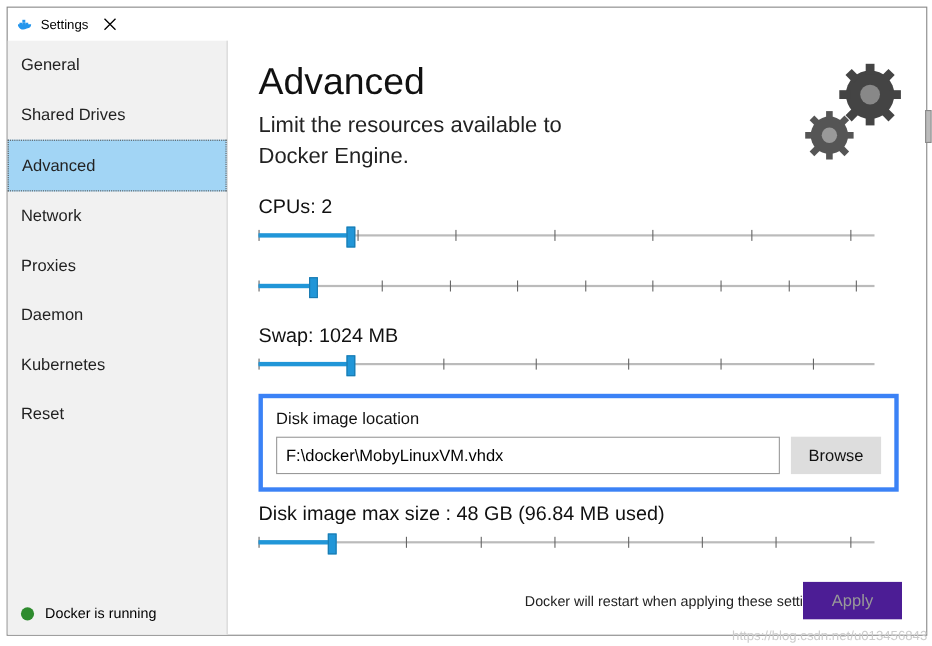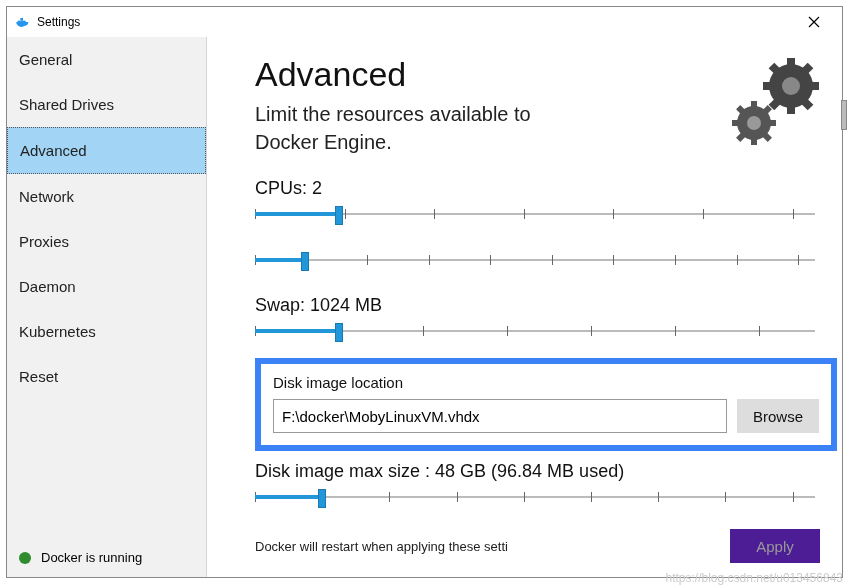--- a/index.html
+++ b/index.html
@@ -1,47 +1,47 @@
 <!DOCTYPE html>
 <html><head>
   <meta charset="utf-8">
   <style>
     * { box-sizing: border-box; margin: 0; padding: 0; font-family: "Segoe UI", Arial, sans-serif; }
     body { background: #fff; width: 847px; height: 587px; position: relative; }
     .window { width: 837px; height: 572px; border: 1px solid #888; position: relative; background: #fff; margin: 6px 0 0 6px; }
-    .titlebar { height: 30px; display: flex; align-items: center; padding: 0 8px; justify-content: space-between; }
+    .titlebar { height: 30px; display: flex; align-items: center; padding: 0 8px; }
     .titlebar-left { display: flex; align-items: center; gap: 6px; }
     .app-icon { width: 16px; height: 16px; }
     .title-text { font-size: 12px; color: #000; }
     .close-btn { width: 40px; height: 28px; display: flex; align-items: center; justify-content: center; cursor: default; }
     .close-btn svg { width: 12px; height: 12px; }
-    .body-area { display: flex; height: calc(100% - 30px); gap: 20px; }
+    .body-area { display: flex; height: calc(100% - 30px); }
     .sidebar { width: 200px; background: #f1f1f1; border-right: 1px solid #d5d5d5; position: relative; }
     .sidebar-item { padding: 14px 12px; font-size: 15px; color: #222; cursor: default; }
     .sidebar-item.active { background: #a2d5f5; border: 1px dotted #555; }
     .status-bar { position: absolute; bottom: 12px; left: 12px; display: flex; align-items: center; gap: 10px; font-size: 13px; }
     .status-dot { width: 12px; height: 12px; border-radius: 50%; background: #2e8b2e; }
     .content { flex: 1; padding: 18px 22px 14px 28px; position: relative; overflow: hidden; }
     .heading-row { display: flex; justify-content: space-between; align-items: flex-start; }
     .page-title { font-size: 34px; font-weight: 400; color: #111; margin-bottom: 6px; }
     .page-subtitle { font-size: 20px; color: #222; max-width: 340px; line-height: 1.4; }
     .gears { width: 110px; height: 100px; position: absolute; top: 14px; right: 16px; }
     .slider-block { margin-top: 22px; }
     .slider-label { font-size: 18px; color: #111; margin-bottom: 4px; }
     .slider-track-wrap { position: relative; height: 24px; width: 560px; }
     .slider-rail { position: absolute; top: 10px; left: 0; right: 0; height: 2px; background: #bbb; }
     .slider-fill { position: absolute; top: 9px; left: 0; height: 4px; background: #2196d8; }
     .slider-thumb { position: absolute; top: 3px; width: 8px; height: 19px; background: #2196d8; border: 1px solid #1a7ab0; }
     .slider-tick { position: absolute; top: 6px; width: 1px; height: 10px; background: #666; }
-    .disk-box { border: 6px solid #3b82f6; padding: 10px 12px 12px 12px; margin-top: 14px; width: 582px; }
+    .disk-box { border: 4px solid #3b82f6; padding: 10px 12px 12px 12px; margin-top: 14px; width: 582px; }
     .disk-label { font-size: 15px; color: #111; margin-bottom: 8px; }
     .disk-row { display: flex; gap: 10px; align-items: center; }
     .disk-input { flex: 1; height: 34px; border: 1px solid #999; padding: 0 8px; font-size: 15px; }
     .browse-btn { width: 82px; height: 34px; background: #ddd; border: none; font-size: 15px; color: #111; }
-    .footer-row { position: absolute; bottom: 14px; left: 28px; right: 22px; display: flex; justify-content: space-between; align-items: center; }
+    .footer-row { position: absolute; bottom: 14px; left: 28px; right: 22px; display: flex; justify-content: flex-end; align-items: center; }
     .footer-note { font-size: 13px; color: #222; }
     .apply-btn { width: 90px; height: 34px; background: #4c1d95; border: none; font-size: 15px; color: #999; }
     .watermark { position: absolute; bottom: 2px; right: 4px; font-size: 12px; color: #ccc; pointer-events: none; }
     .right-edge { position: absolute; top: 100px; right: 0; width: 6px; height: 30px; background: #bbb; border: 1px solid #888;}
   </style>
 </head>
 <body>
 
 <div class="window">
   <div class="titlebar">

